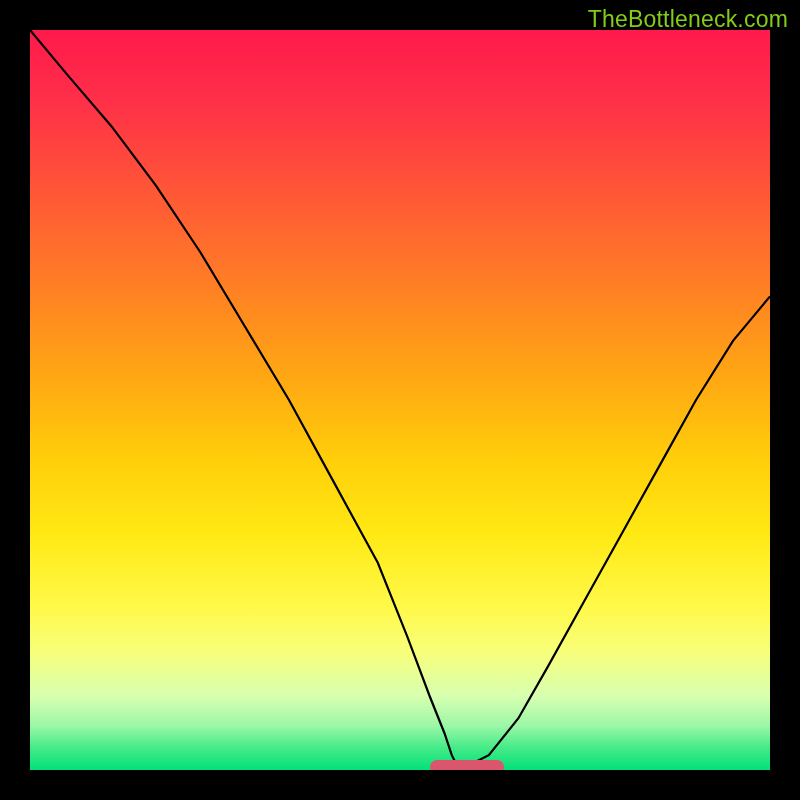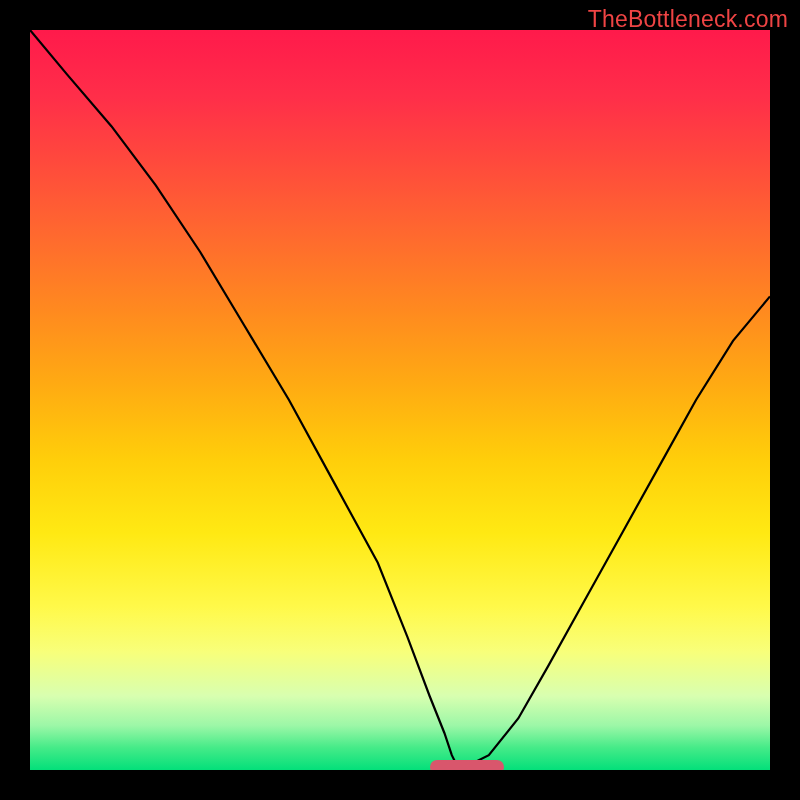--- a/index.html
+++ b/index.html
@@ -50,21 +50,21 @@
   .marker {
     position: absolute;
     height: 14px;
     background: #d9566c;
     border-radius: 7px;
   }
   .watermark {
     position: absolute;
     top: 6px;
     right: 12px;
-    color: #ef4444;
+    color: #84cc16;
     font-family: Arial, Helvetica, sans-serif;
     font-size: 23px;
     letter-spacing: 0.2px;
   }
 </style>
 </head>
 <body>
 
 <div class="frame">
 

